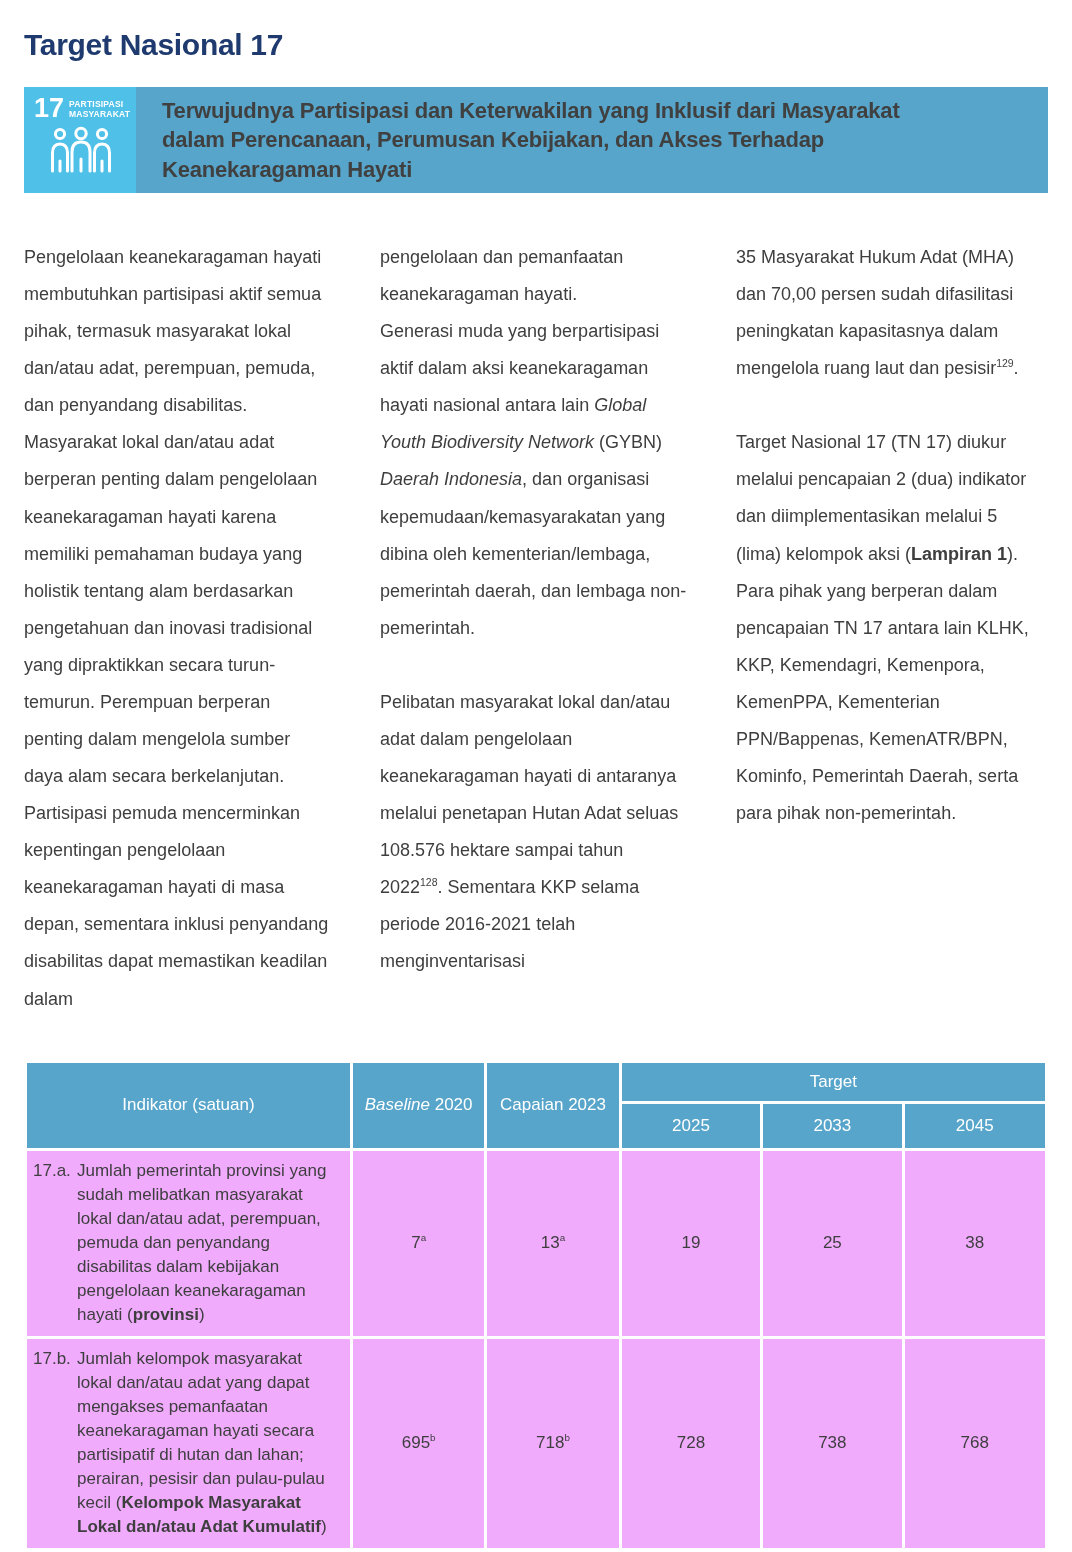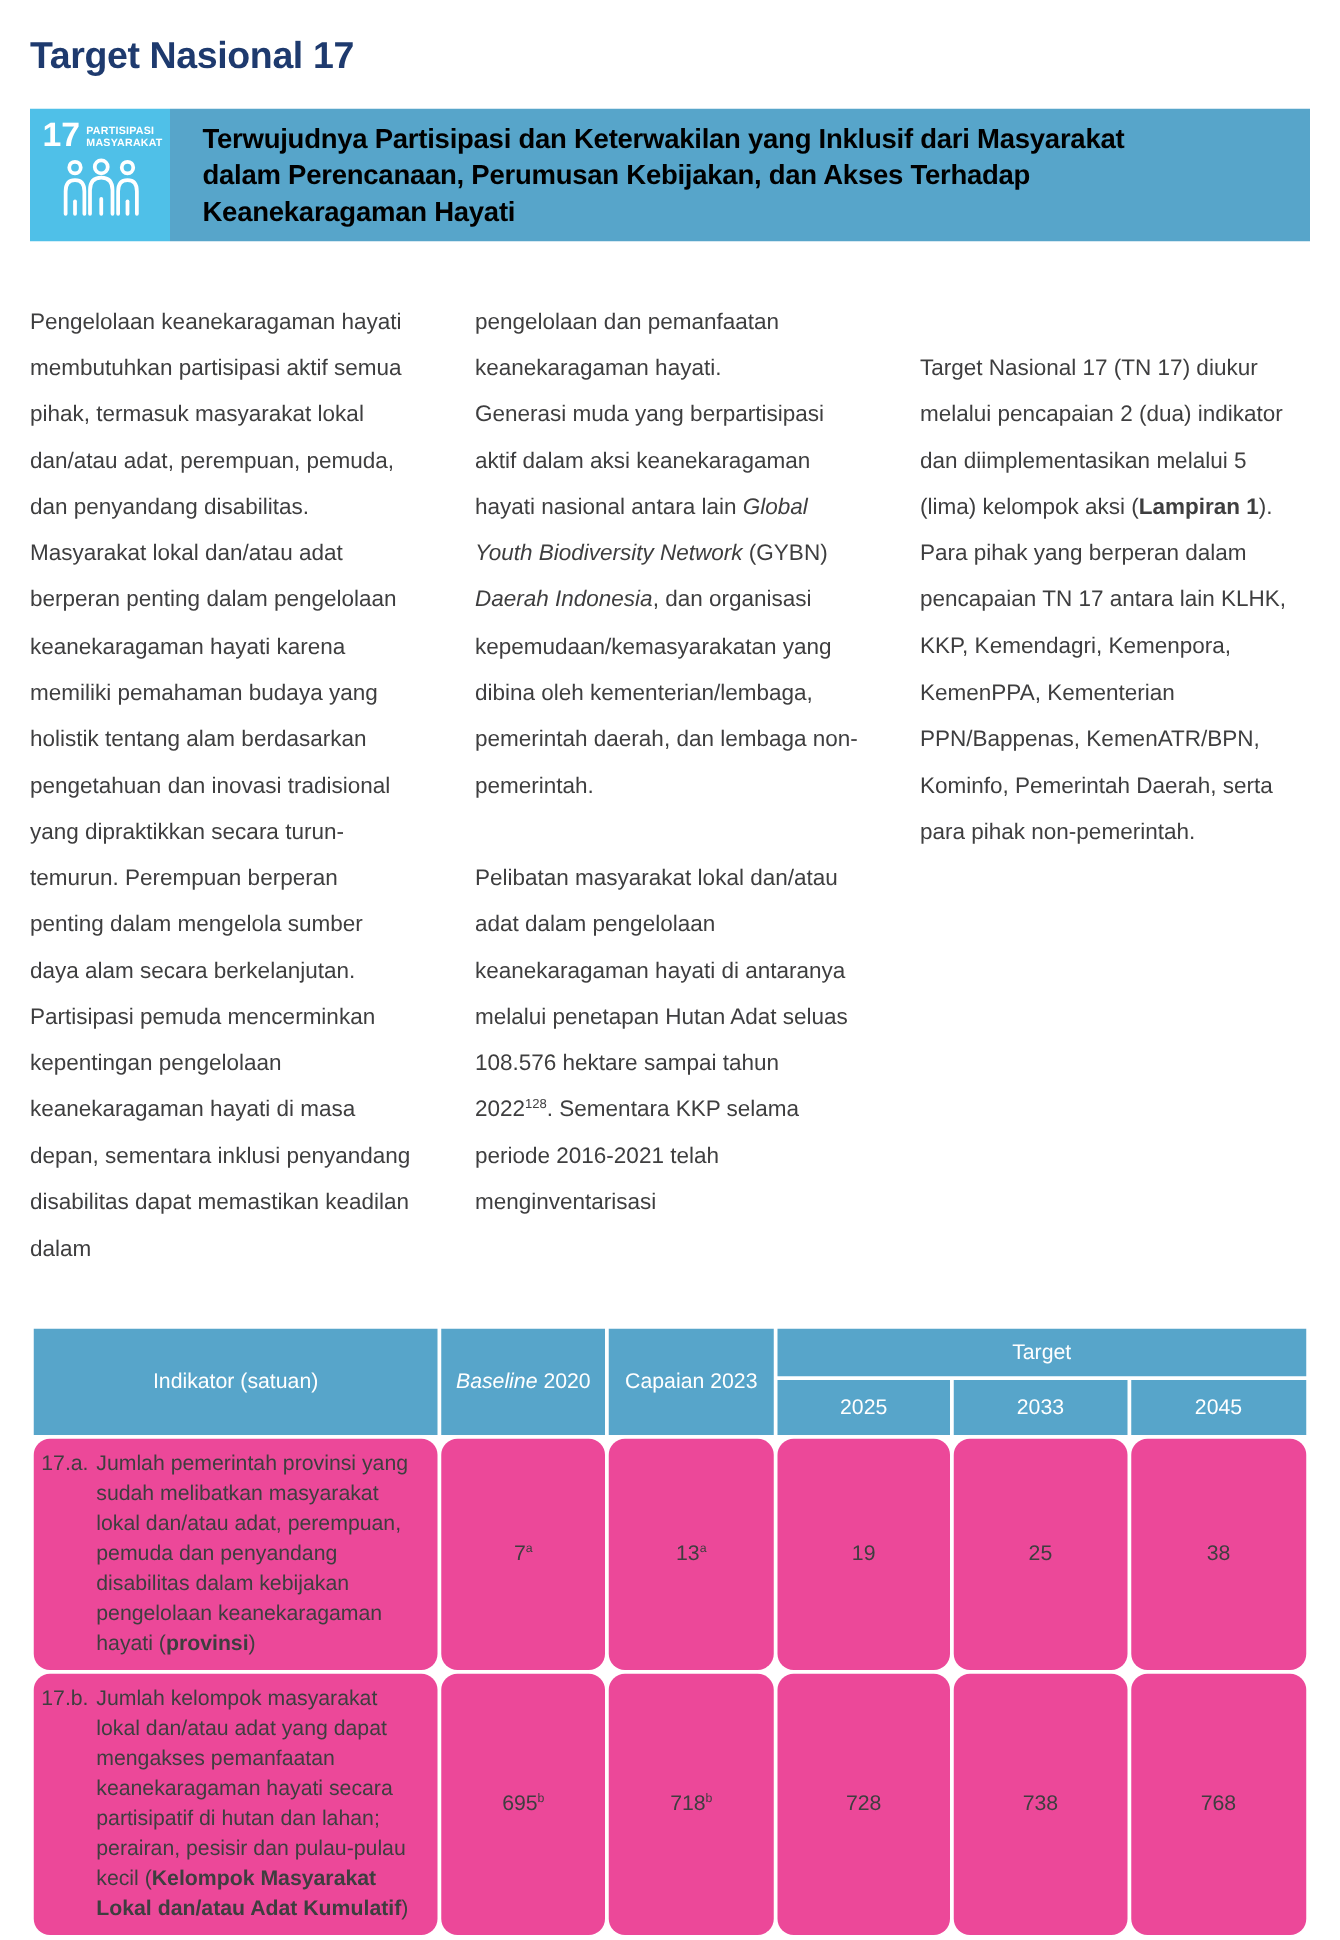--- a/index.html
+++ b/index.html
@@ -25,21 +25,21 @@
     width: 112px; min-width: 112px; height: 106px;
     background: #4FC0E8; color: #fff;
     padding: 9px 8px 22px 10px;
   }
   .icon-head { display: flex; gap: 5px; align-items: flex-start; }
   .goal-num { font-size: 27px; font-weight: 700; line-height: 0.95; }
   .goal-label { font-size: 8.5px; font-weight: 700; line-height: 1.2; letter-spacing: 0.2px; margin-top: 3px; }
   .goal-label span { display: block; }
   .people { display: block; margin: 4px auto 0 auto; }
   .banner-main {
-    flex: 1; background: #57A5CA; color: #000000;
+    flex: 1; background: #57A5CA; color: #404040;
     display: flex; align-items: center; padding: 0 26px;
   }
   .banner-main h2 {
     margin: 0; font-size: 22px; font-weight: 800; line-height: 1.33;
     letter-spacing: -0.2px; white-space: pre-line;
   }
 
   
   .cols { display: flex; gap: 46px; margin-top: 46px; color: #3E3E3F; }
   .col { width: 310px; font-size: 18px; line-height: 2.06; }
@@ -54,22 +54,22 @@
     table-layout: fixed;
   }
   .ind-table th {
     background: #57A5CA; color: #fff; font-weight: 400;
     font-size: 17px; text-align: center; vertical-align: middle;
     padding: 8px 6px;
   }
   .ind-table tr.years-row th { height: 44px; padding: 6px; }
   .ind-table th.th-target { height: 38px; }
   .ind-table td {
-    background: #ec4899; color: #3E3E3F; font-size: 17px;
-    text-align: center; vertical-align: middle; padding: 6px 8px; border-radius: 13px;
+    background: #f0abfc; color: #3E3E3F; font-size: 17px;
+    text-align: center; vertical-align: middle; padding: 6px 8px;
   }
   .ind-table td.ind { text-align: left; padding: 8px 10px 8px 6px; }
   .ind-wrap { display: flex; }
   .ind-num { width: 44px; min-width: 44px; line-height: 1.42; }
   .ind-text { flex: 1; line-height: 1.42; }
 </style>
 </head>
 <body>
 
 <div class="page">
@@ -107,20 +107,21 @@
   <div class="cols">
     <div class="col">
       <p><span>Pengelolaan keanekaragaman hayati membutuhkan partisipasi aktif semua pihak, termasuk masyarakat lokal dan/atau adat, perempuan, pemuda, dan penyandang disabilitas. Masyarakat lokal dan/atau adat berperan penting dalam pengelolaan keanekaragaman hayati karena memiliki pemahaman budaya yang holistik tentang alam berdasarkan pengetahuan dan inovasi tradisional yang dipraktikkan secara turun-temurun. Perempuan berperan penting dalam mengelola sumber daya alam secara berkelanjutan. Partisipasi pemuda mencerminkan kepentingan pengelolaan keanekaragaman hayati di masa depan, sementara inklusi penyandang disabilitas dapat memastikan keadilan dalam</span></p>
     </div>
     <div class="col">
       <p><span>pengelolaan dan pemanfaatan keanekaragaman hayati.
 Generasi muda yang berpartisipasi aktif dalam aksi keanekaragaman hayati nasional antara lain </span><i>Global Youth Biodiversity Network</i><span> (GYBN) </span><i>Daerah Indonesia</i><span>, dan organisasi kepemudaan/kemasyarakatan yang dibina oleh kementerian/lembaga, pemerintah daerah, dan lembaga non-pemerintah.</span></p>
       <p class="para-gap"><span>Pelibatan masyarakat lokal dan/atau adat dalam pengelolaan keanekaragaman hayati di antaranya melalui penetapan Hutan Adat seluas 108.576 hektare sampai tahun 2022</span><sup>128</sup><span>. Sementara KKP selama periode 2016-2021 telah menginventarisasi</span></p>
     </div>
     <div class="col">
+      <p><span>35 Masyarakat Hukum Adat (MHA) dan 70,00 persen sudah difasilitasi peningkatan kapasitasnya dalam mengelola ruang laut dan pesisir</span><sup>129</sup><span>.</span></p>
       <p class="para-gap"><span>Target Nasional 17 (TN 17) diukur melalui pencapaian 2 (dua) indikator dan diimplementasikan melalui 5 (lima) kelompok aksi (</span><b>Lampiran 1</b><span>). Para pihak yang berperan dalam pencapaian TN 17 antara lain KLHK, KKP, Kemendagri, Kemenpora, KemenPPA, Kementerian PPN/Bappenas, KemenATR/BPN, Kominfo, Pemerintah Daerah, serta para pihak non-pemerintah.</span></p>
     </div>
   </div>
 
   <table class="ind-table">
     <colgroup>
       <col style="width:32.2%">
         <col style="width:13.1%">
         <col style="width:13.1%">
       <col style="width:13.8%">

